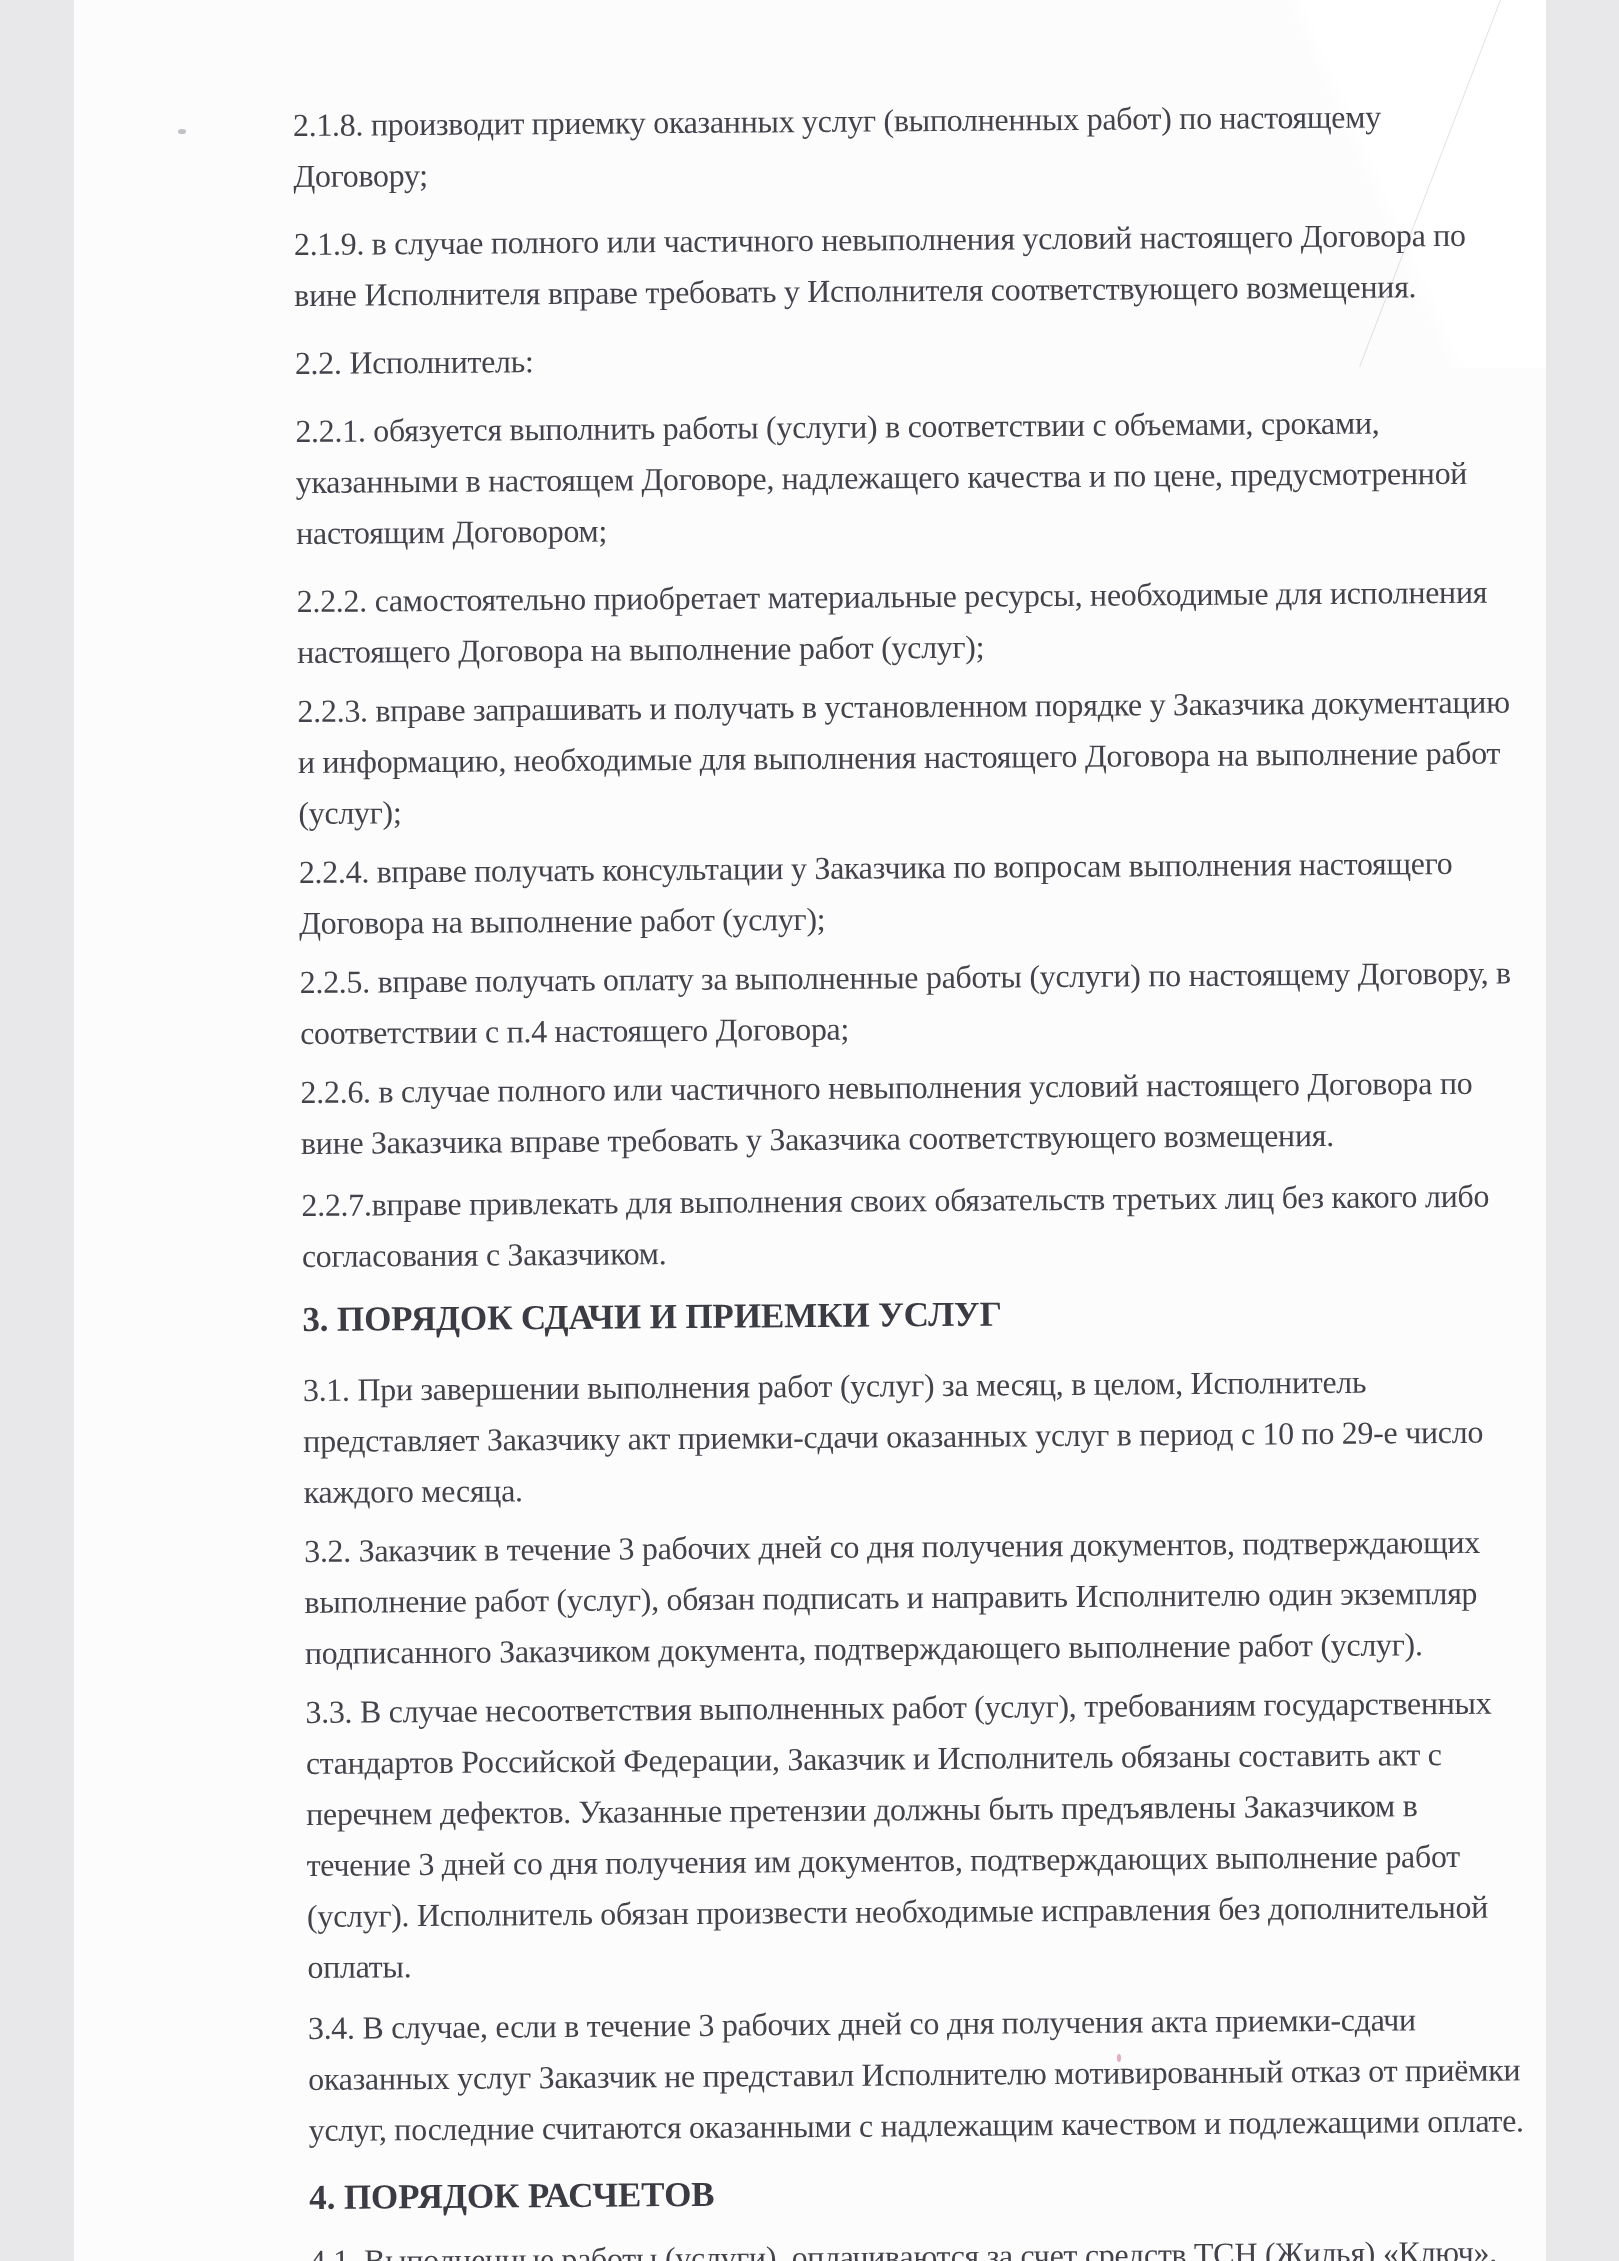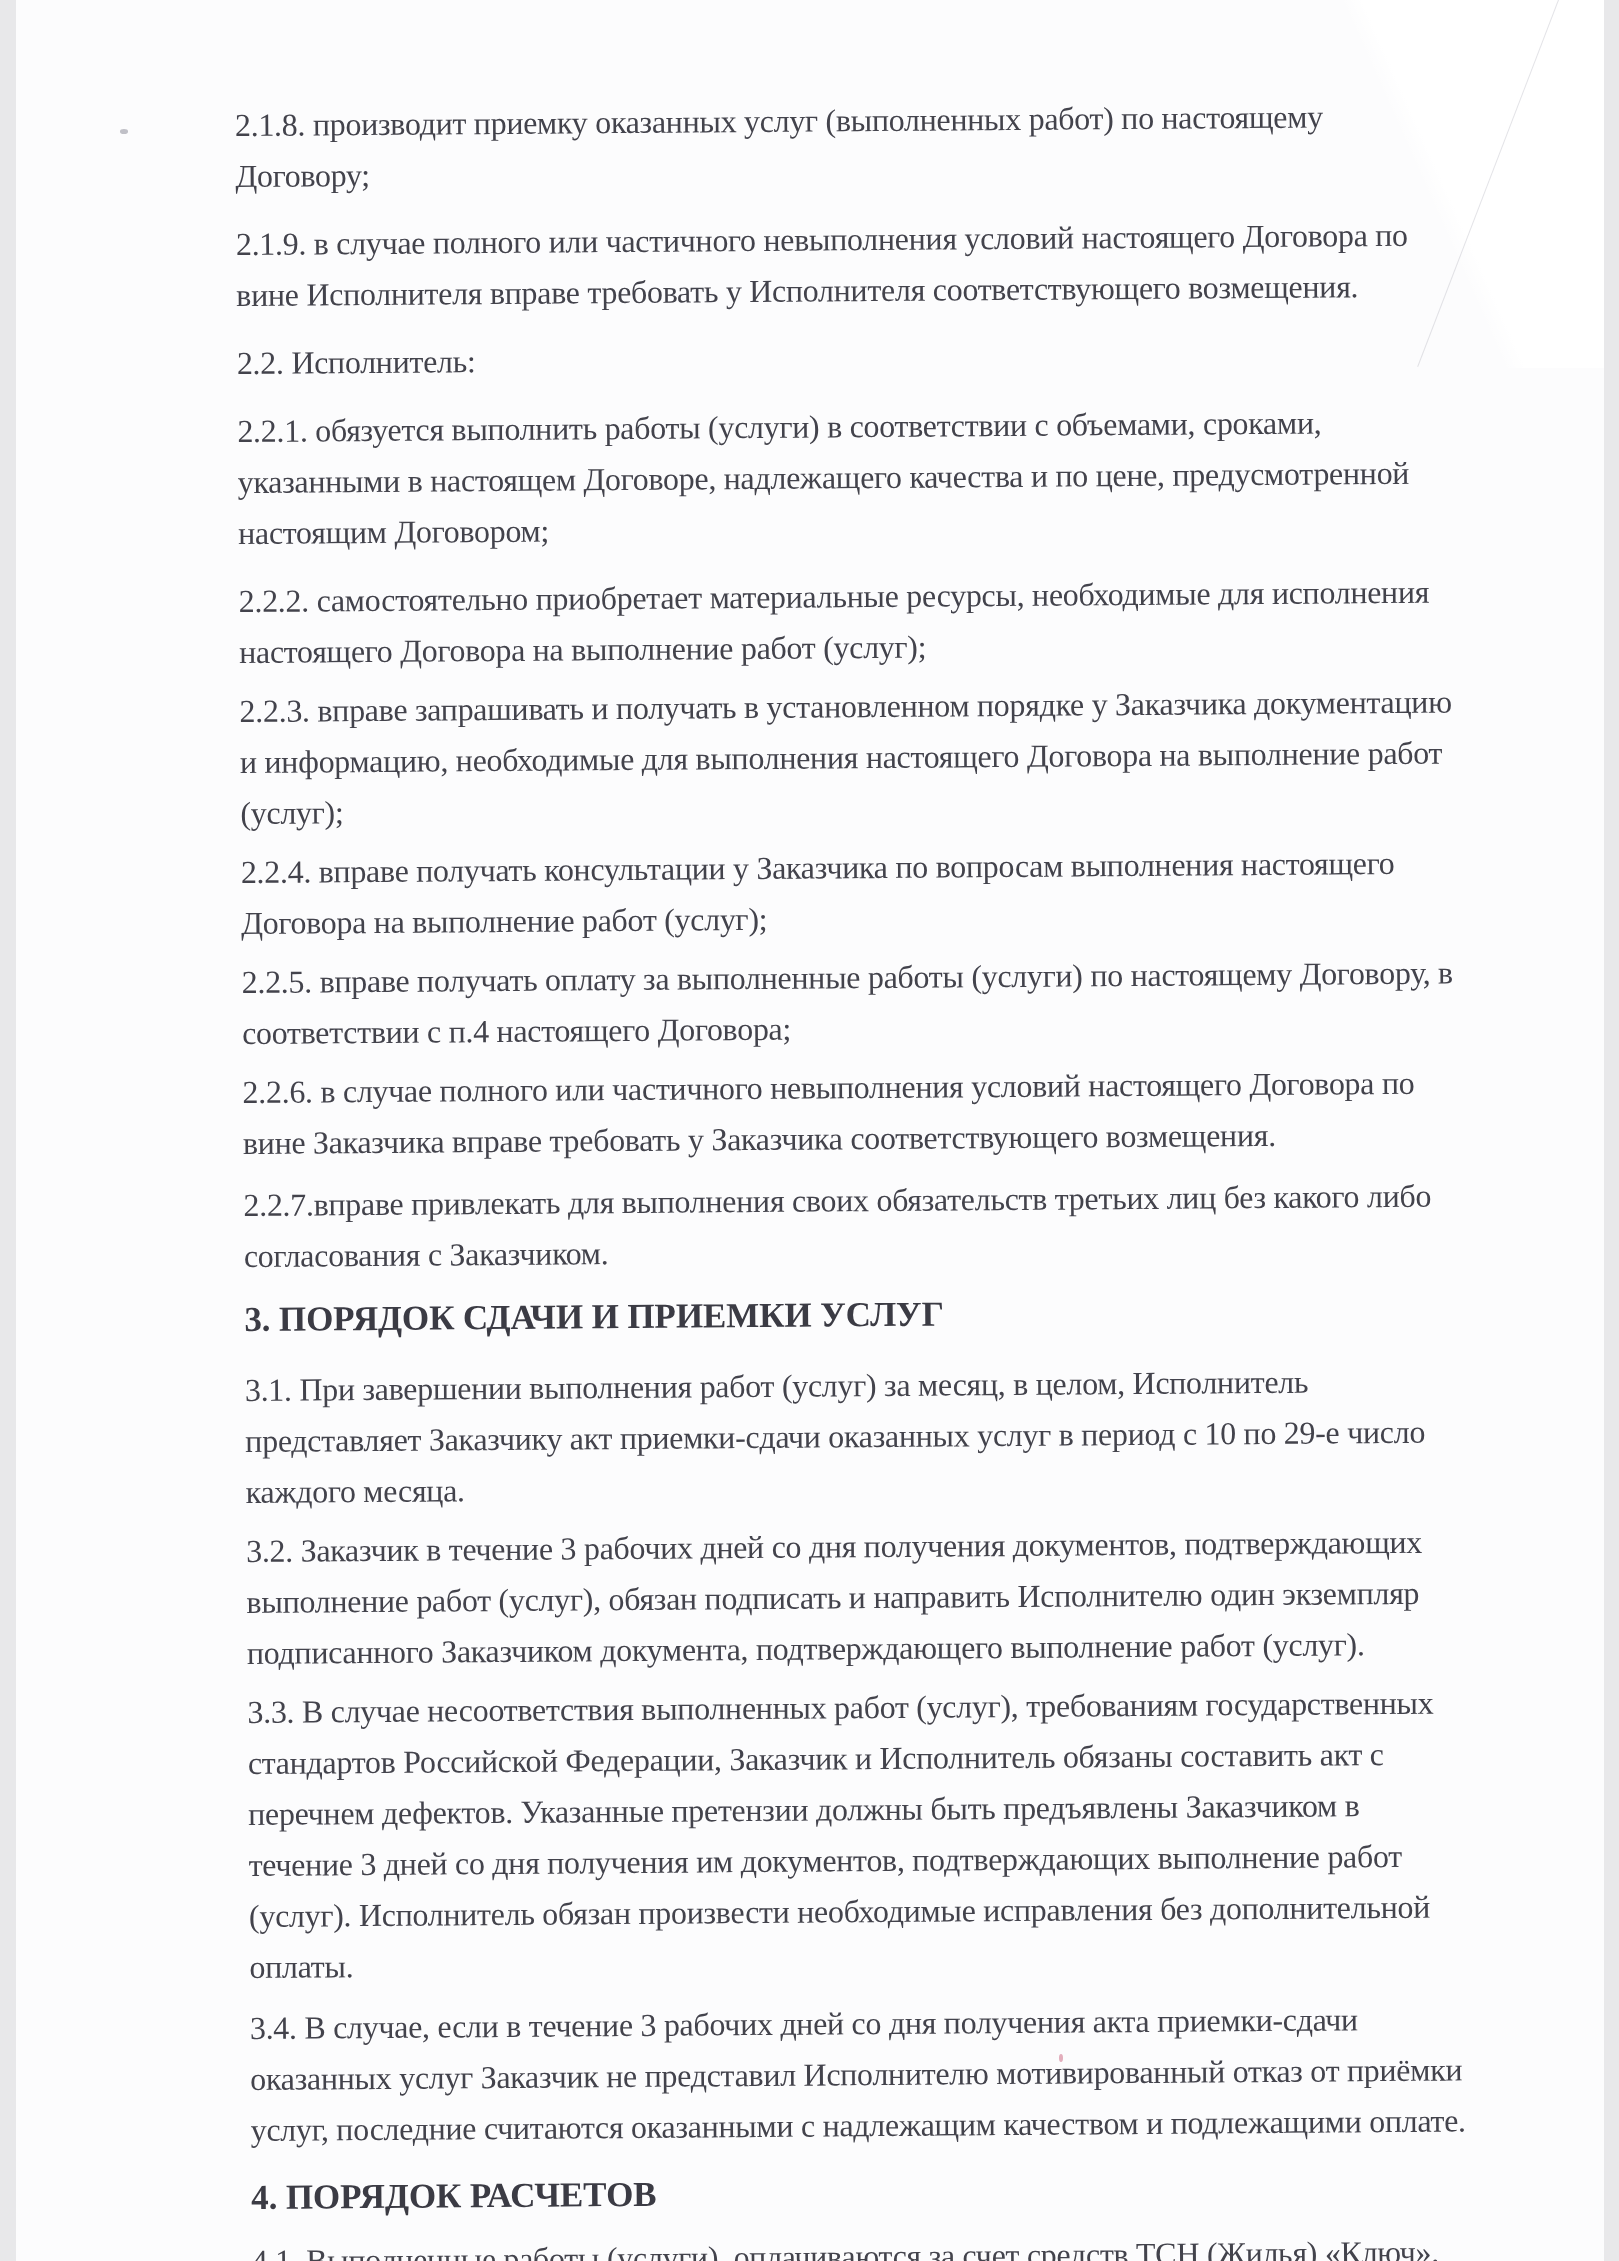--- a/index.html
+++ b/index.html
@@ -2,21 +2,21 @@
 <html lang="ru" style="font-size:10.5px"><head>
 <meta charset="utf-8">
 <style>
   html, body {
     margin: 0;
     padding: 0;
     background: #e8e8ea;
   }
   .page {
     position: relative;
-    width: 1588px;
+    width: 1472px;
     height: 2261px;
     margin: 0 auto;
     background: #fcfcfd;
     overflow: hidden;
     font-family: "Liberation Serif", "DejaVu Serif", serif;
     color: #43434c;
   }
   
   .corner-light {
     position: absolute;

